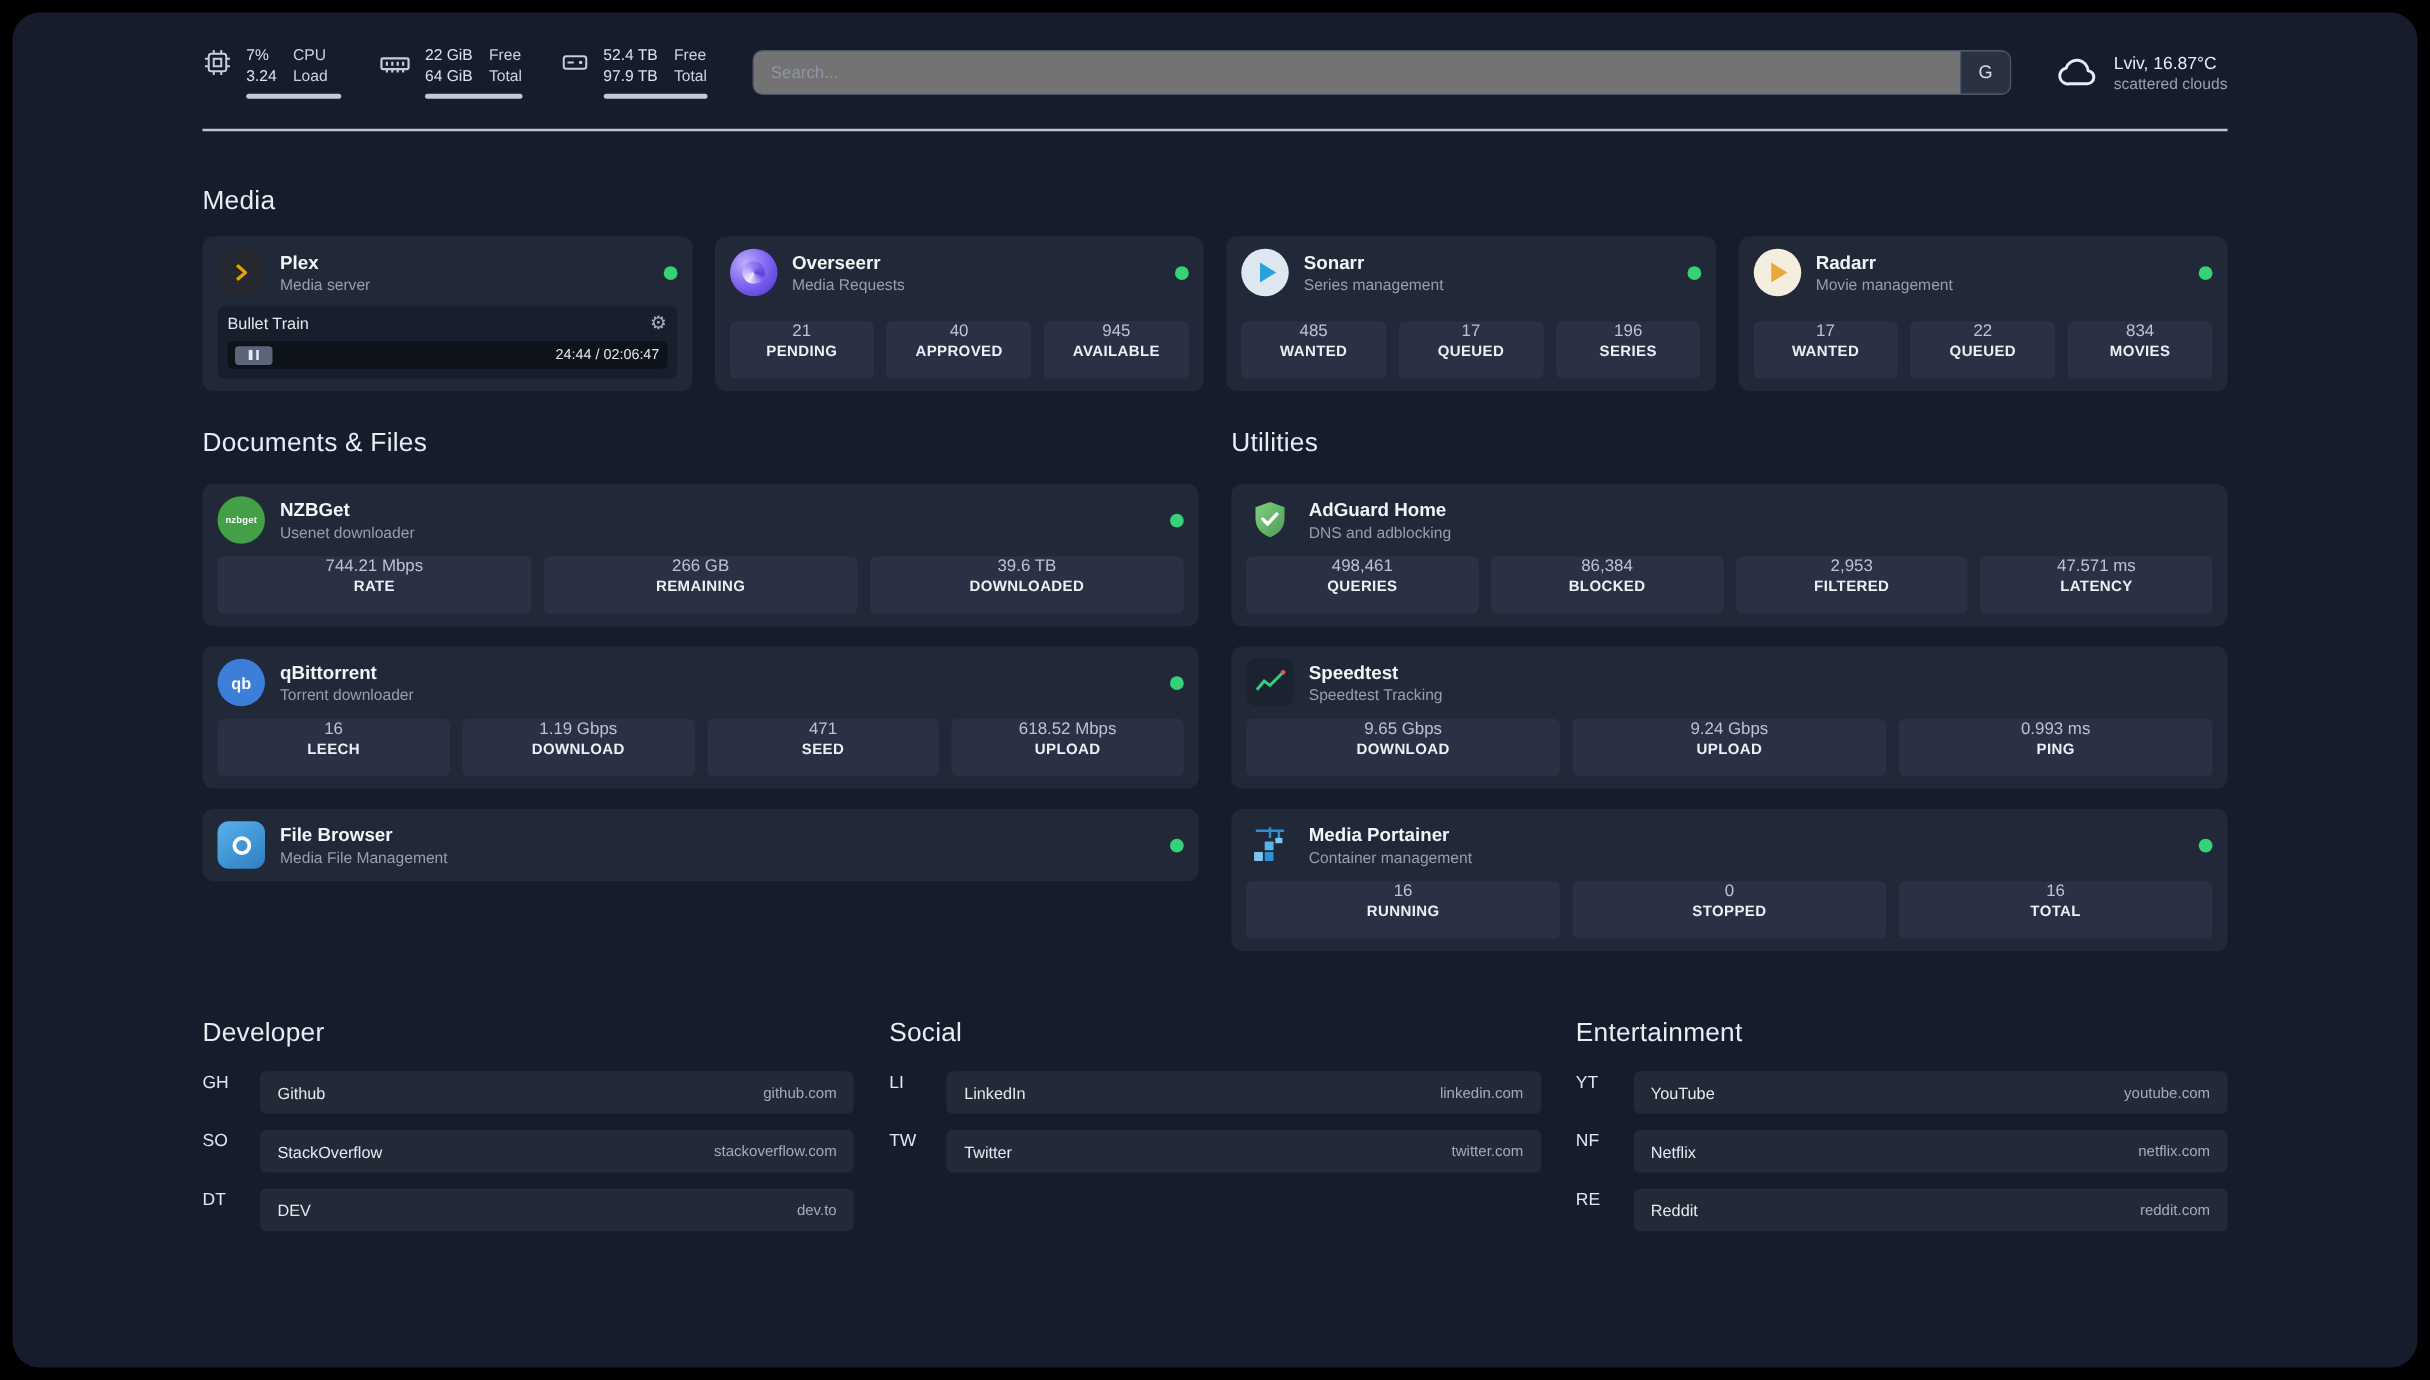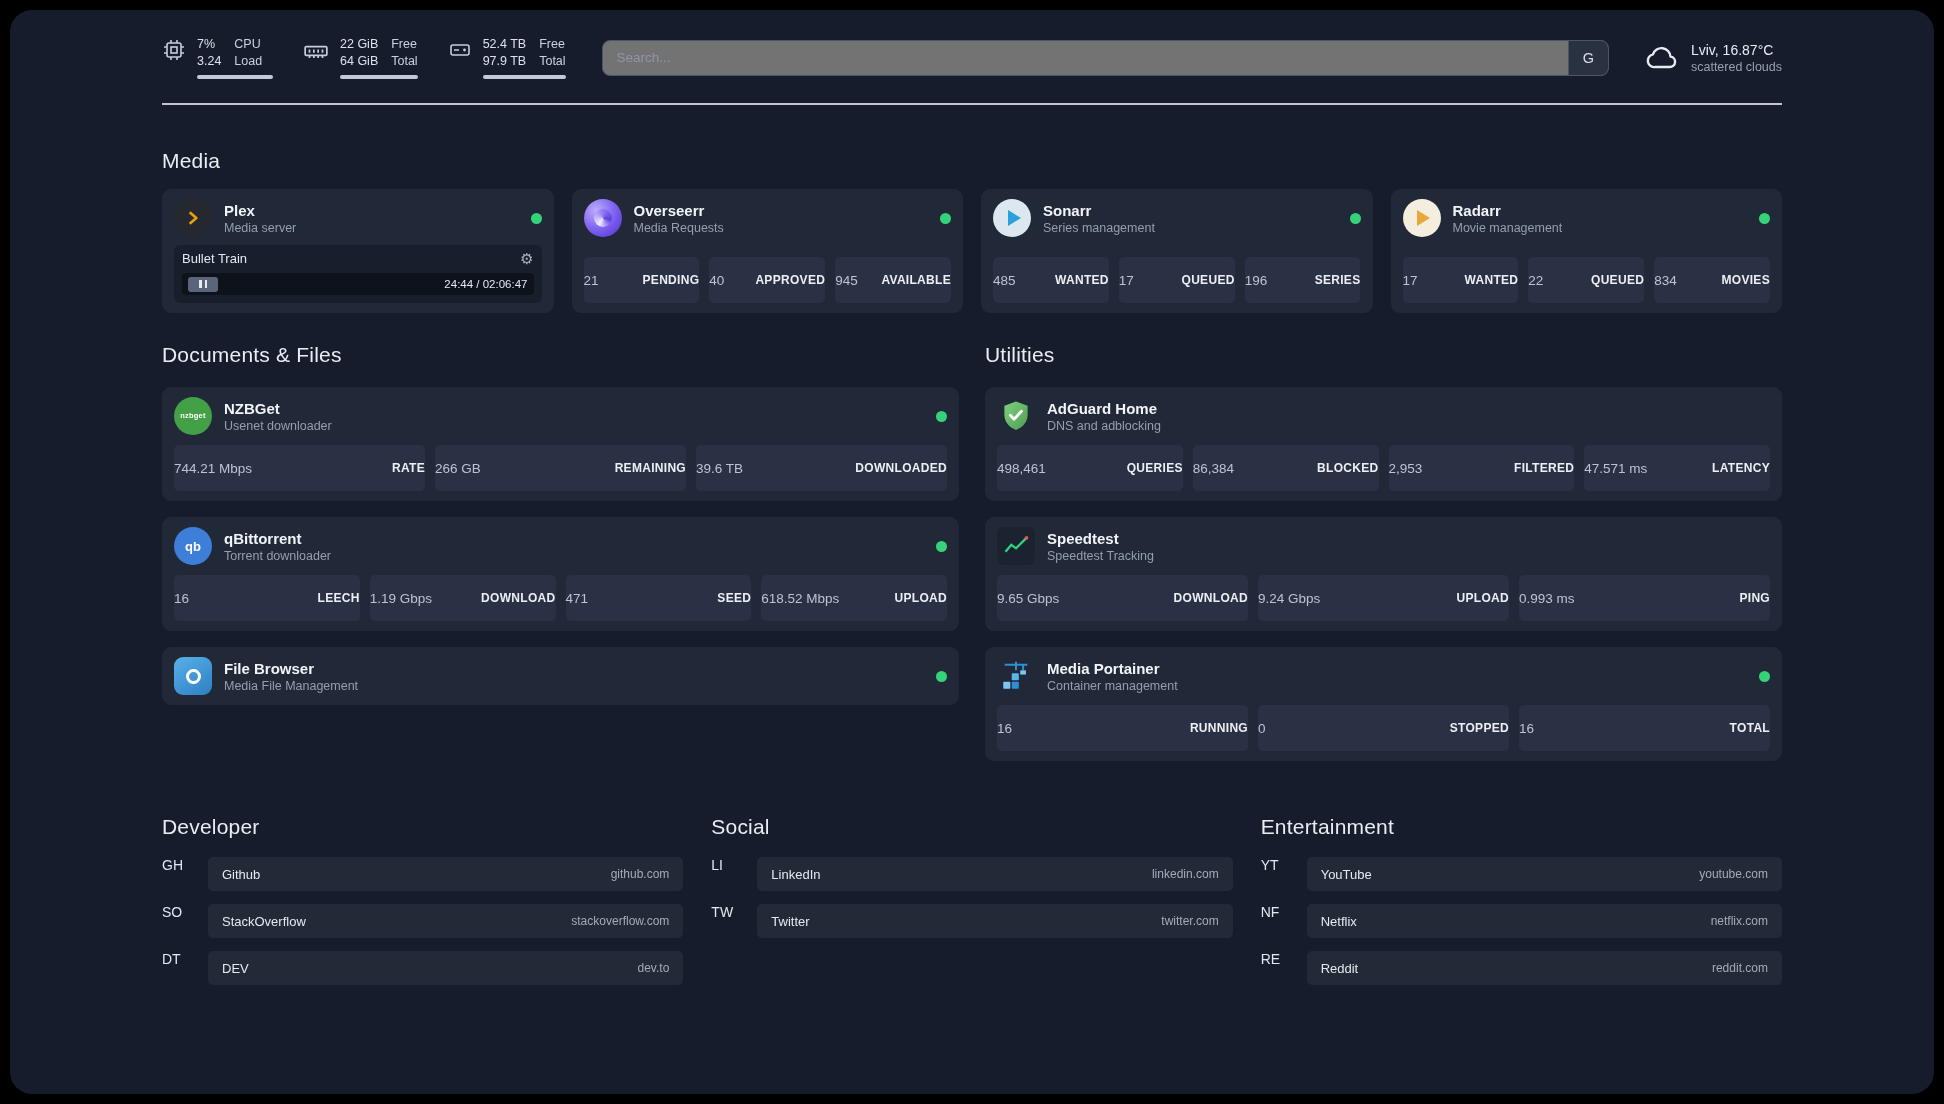--- a/index.html
+++ b/index.html
@@ -37,21 +37,21 @@
   
   .card{background:#212838;border-radius:9px;padding:10px 12px;cursor:pointer}
   .media-card{height:124px;display:flex;flex-direction:column}
   .cardhead{display:flex;align-items:center;gap:12px}
   .svc-meta{display:flex;flex-direction:column;gap:2px}
   .svc-name{font-size:15px;font-weight:600;color:#f2f4f8}
   .svc-desc{font-size:12.5px;color:#969eaf}
   .dot{width:11px;height:11px;border-radius:50%;background:#35d27a;margin-left:auto;flex:none}
   .tiles{display:flex;gap:10px;margin-top:auto}
   .card:not(.media-card) .tiles{margin-top:10px}
-  .tile{flex:1;height:46px;background:#2a3144;border-radius:5px;display:flex;flex-direction:row;align-items:center;justify-content:space-between;gap:2px}
+  .tile{flex:1;height:46px;background:#2a3144;border-radius:5px;display:flex;flex-direction:column;align-items:center;justify-content:flex-start;gap:2px}
   .tile-value{font-size:13.5px;color:#bcc3d1}
   .tile-label{font-size:12px;font-weight:700;color:#edeff4;letter-spacing:.3px}
 
   
   .svc-icon{width:38px;height:38px;flex:none;display:flex;align-items:center;justify-content:center;border-radius:50%;line-height:0}
   .ic-plex{background:#25282e}
   .ic-overseerr{background:radial-gradient(circle at 32% 30%,#bcaefb,#8568f3 45%,#4b2ecf)}
   .ov-core{width:18px;height:18px;border-radius:50%;background:conic-gradient(from 210deg,#efeaff,#9d86f7 35%,#5d3fe0 70%,#efeaff)}
   .ic-sonarr{background:#dde7f0}
   .ic-radarr{background:#f3eede}

